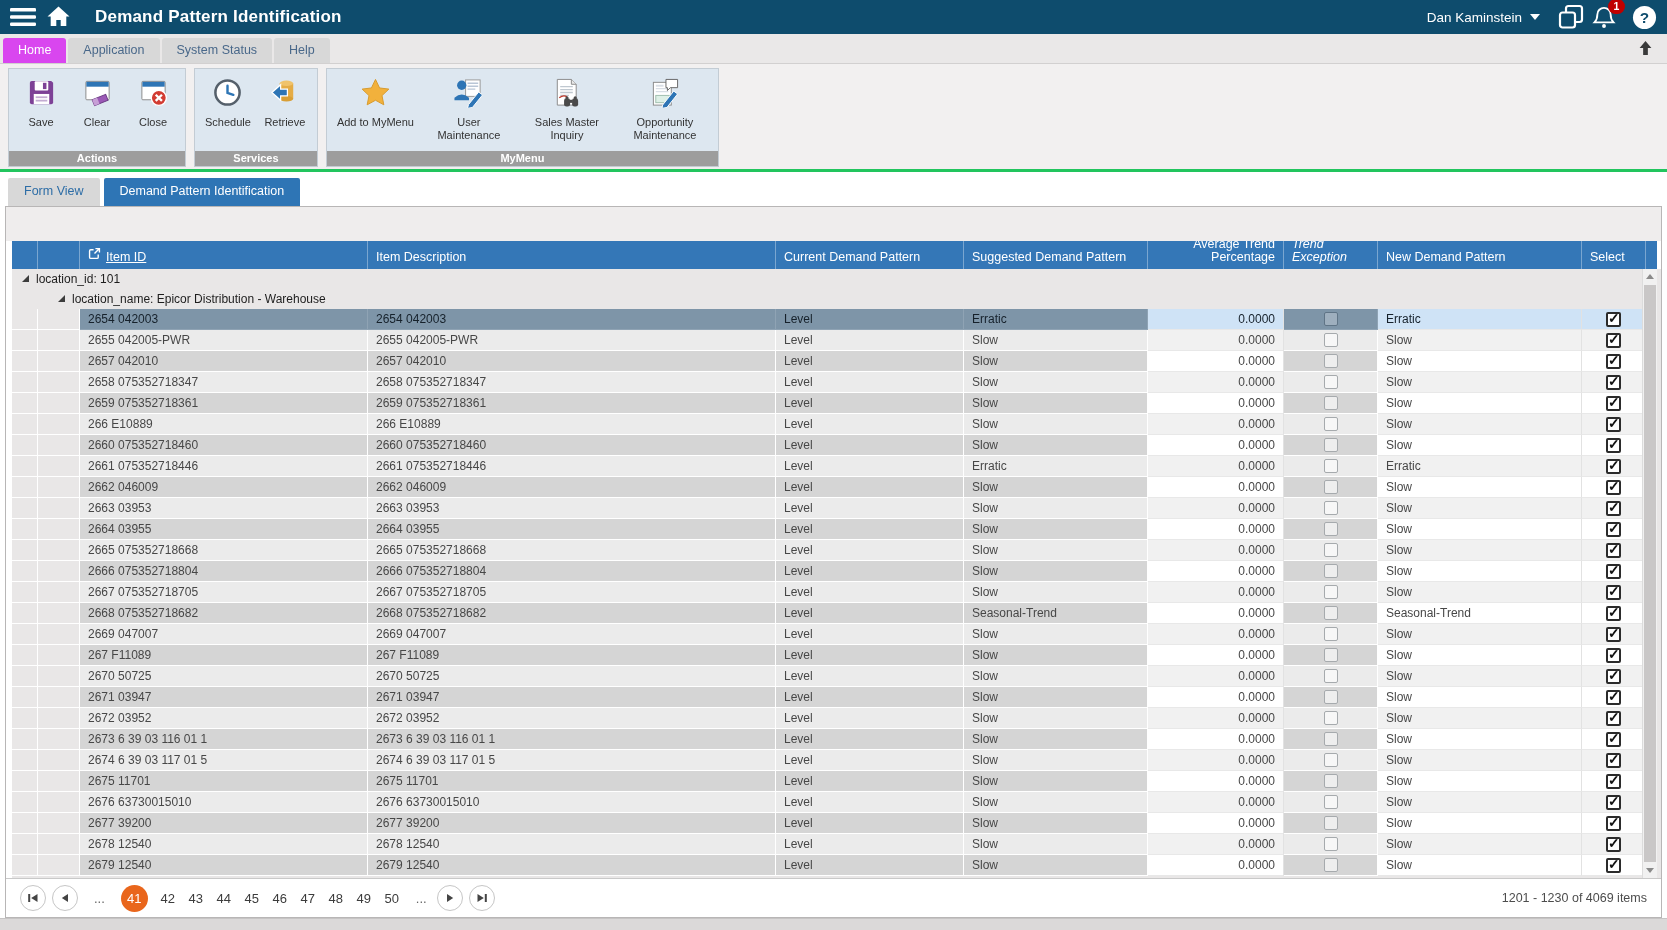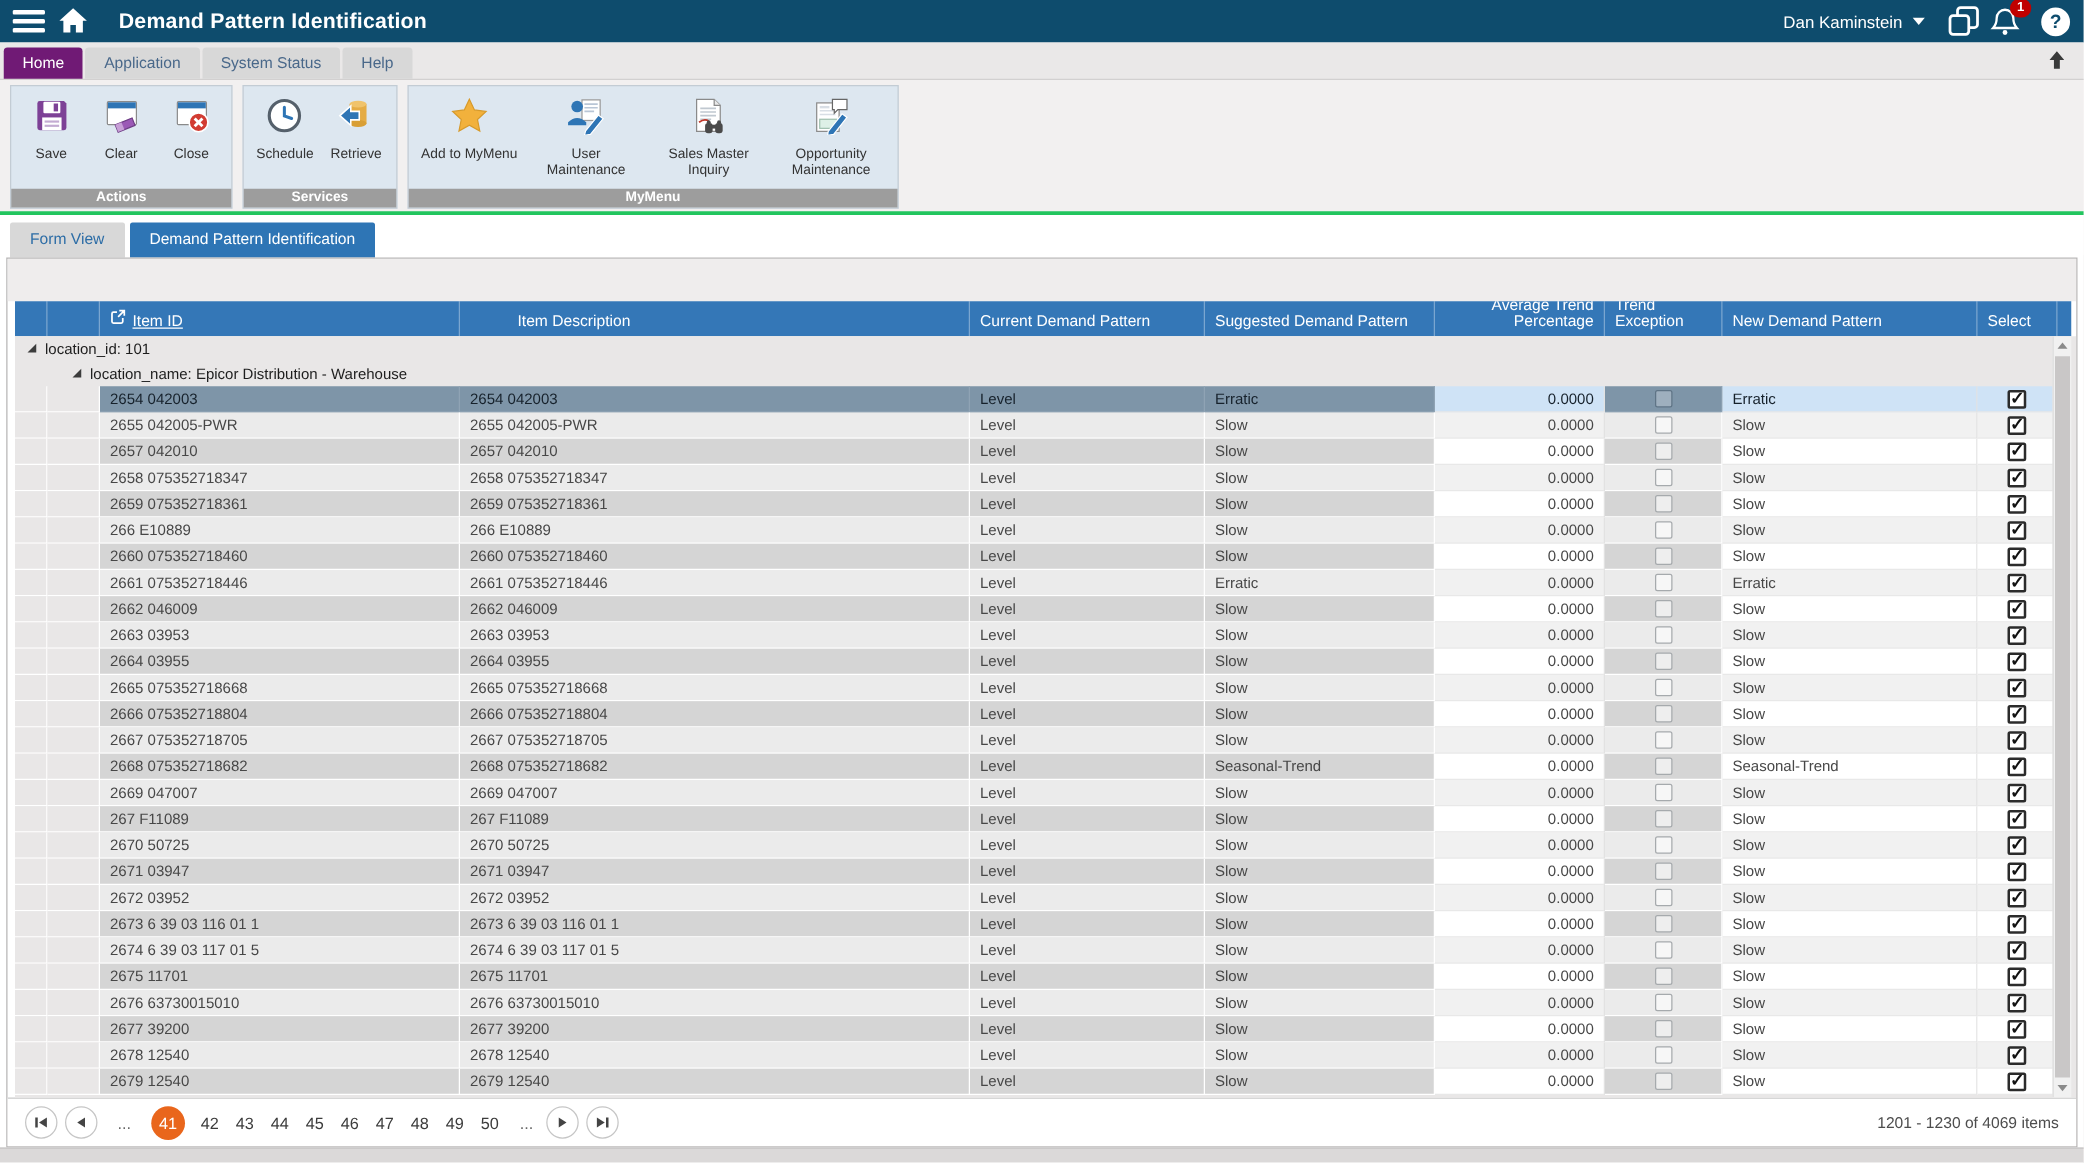--- a/index.html
+++ b/index.html
@@ -16,21 +16,21 @@
   .tb-bell{position:relative;margin:0 16px 0 4px;cursor:pointer;display:flex}
   .badge{position:absolute;top:-6px;right:-9px;min-width:11px;height:15px;padding:0 3px;
          background:#c00000;border-radius:8px;color:#fff;font-size:10.5px;line-height:15px;
          text-align:center;font-weight:bold}
 
   
   .tabstrip{height:30px;background:#eae8e8;border-bottom:1px solid #d2d0d0;display:flex;
             align-items:flex-end;padding-left:3px;position:relative;box-sizing:border-box}
   .mtab{height:25px;line-height:25px;padding:0 15px;margin-right:2px;background:#d8d8d8;
         color:#49688a;font-size:12.5px;border-radius:3px 3px 0 0;cursor:pointer}
-  .mtab.active{background:#701a75;color:#fff}
+  .mtab.active{background:#d946ef;color:#fff}
   .collapse-btn{position:absolute;right:14px;top:6px;cursor:pointer;display:flex}
 
   
   .ribbon{height:108px;background:#f2f0f0;border-bottom:3px solid #22c55e;display:flex;
           align-items:flex-start;box-sizing:border-box}
   .rgroup{position:relative;background:#dde7f0;border:1px solid #c3ccd4;margin:4px 0 0 8px;
           height:99px;box-sizing:border-box;padding:4px 4px 16px;display:flex;align-items:flex-start}
   .rgroup-label{position:absolute;left:0;right:0;bottom:0;height:15px;background:#9d9d9d;color:#fff;
                 font-size:11px;font-weight:bold;text-align:center;line-height:15px}
   .rbtn{display:flex;flex-direction:column;align-items:center;padding:2px 6px;min-width:44px;
@@ -285,33 +285,33 @@
         <span style="white-space: normal;"></span>
       </div>
       <div class="hcell cw2">
         <span><svg width="13" height="13" viewBox="0 0 14 14" fill="none" stroke="#fff" stroke-width="1.5" style="margin:0 5px 1px 0">
             <path d="M6 3 H3 A1.3 1.3 0 0 0 1.7 4.3 V11 A1.3 1.3 0 0 0 3 12.3 H9.7 A1.3 1.3 0 0 0 11 11 V8"></path>
             <path d="M8 1.7 h4.3 v4.3 M12.3 1.7 L7 7"></path>
           </svg></span>
         <span style="white-space: normal; text-decoration: underline;">Item ID</span>
       </div>
       <div class="hcell cw3">
-        <span style="white-space: normal; margin-left: 38px;">Item Description</span>
+        <span style="white-space: normal;">Item Description</span>
       </div>
       <div class="hcell cw4">
         <span style="white-space: normal;">Current Demand Pattern</span>
       </div>
       <div class="hcell cw5">
         <span style="white-space: normal;">Suggested Demand Pattern</span>
       </div>
       <div class="hcell cw6 ha-right">
         <span style="white-space: normal;">Average Trend Percentage</span>
       </div>
       <div class="hcell cw7">
-        <span style="white-space: normal;">Trend Exception</span>
+        <span style="white-space: normal; font-style: italic;">Trend Exception</span>
       </div>
       <div class="hcell cw8">
         <span style="white-space: normal;">New Demand Pattern</span>
       </div>
       <div class="hcell cw9">
         <span style="white-space: normal;">Select</span>
       </div>
       <div class="hcell hfill"></div>
     </div>
   <div class="gbody">

